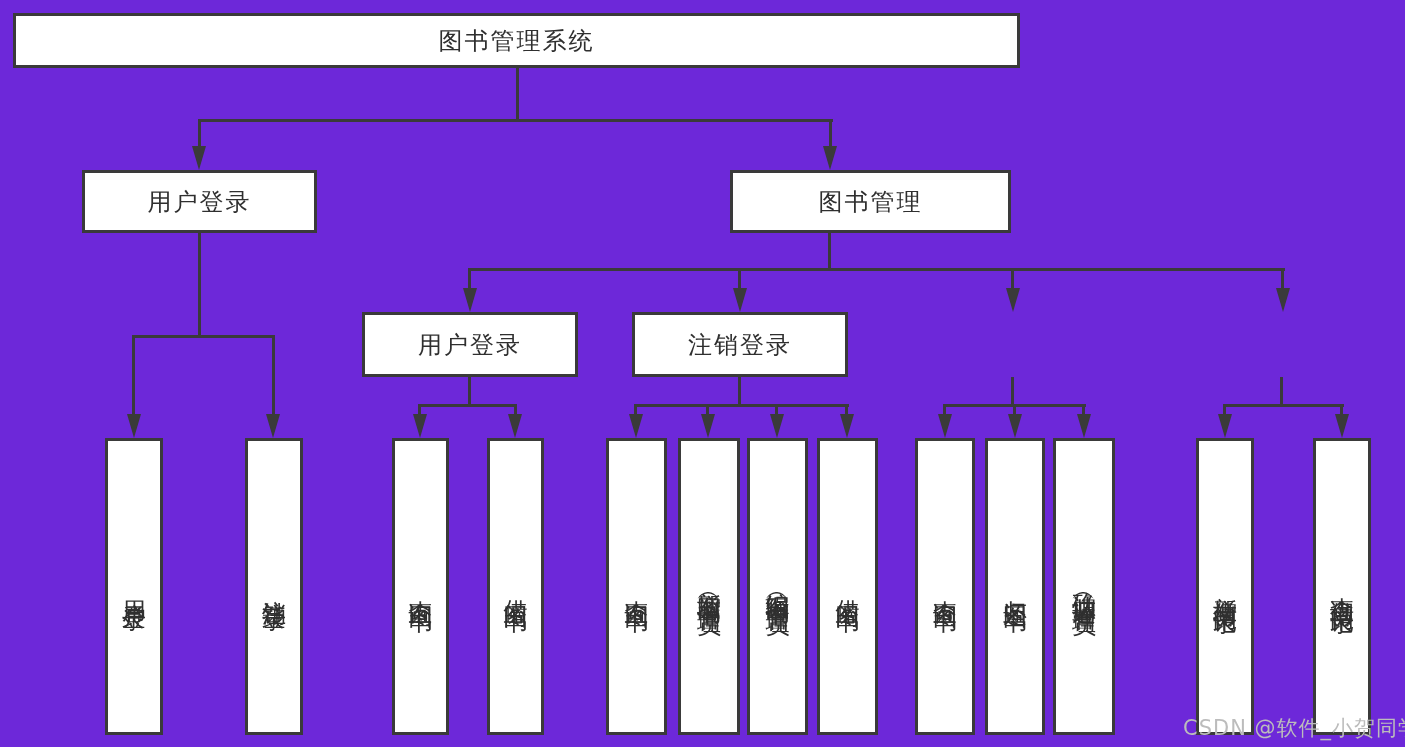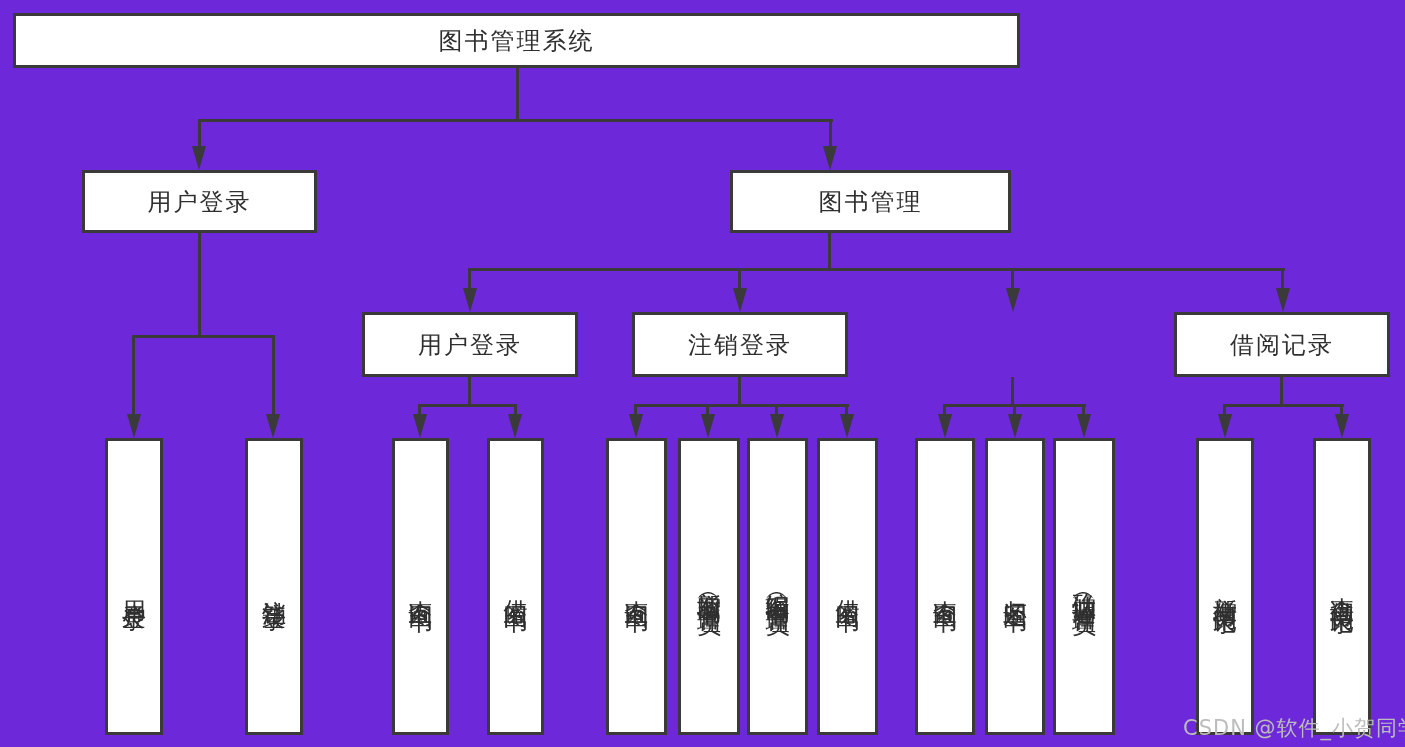--- a/index.html
+++ b/index.html
@@ -63,21 +63,20 @@
   <div class="ar" style="left:463px;top:288px"></div>
   <div class="ln" style="left:738px;top:268px;width:3px;height:23px"></div>
   <div class="ar" style="left:733px;top:288px"></div>
   <div class="ln" style="left:1011px;top:268px;width:3px;height:23px"></div>
   <div class="ar" style="left:1006px;top:288px"></div>
   <div class="ln" style="left:1281px;top:268px;width:3px;height:23px"></div>
   <div class="ar" style="left:1276px;top:288px"></div>
 
   <div class="box" style="left:362px;top:312px;width:216px;height:65px">用户登录</div>
   <div class="box" style="left:632px;top:312px;width:216px;height:65px">注销登录</div>
-  <div class="box" style="left:1174px;top:312px;width:216px;height:65px">借阅记录</div>
 
   <div class="ln" style="left:468px;top:377px;width:3px;height:30px"></div>
   <div class="ln" style="left:418px;top:404px;width:99px;height:3px"></div>
   <div class="ln" style="left:418px;top:404px;width:3px;height:12px"></div>
   <div class="ar" style="left:413px;top:414px"></div>
   <div class="ln" style="left:514px;top:404px;width:3px;height:12px"></div>
   <div class="ar" style="left:508px;top:414px"></div>
 
   <div class="ln" style="left:738px;top:377px;width:3px;height:30px"></div>
   <div class="ln" style="left:634px;top:404px;width:215px;height:3px"></div>

